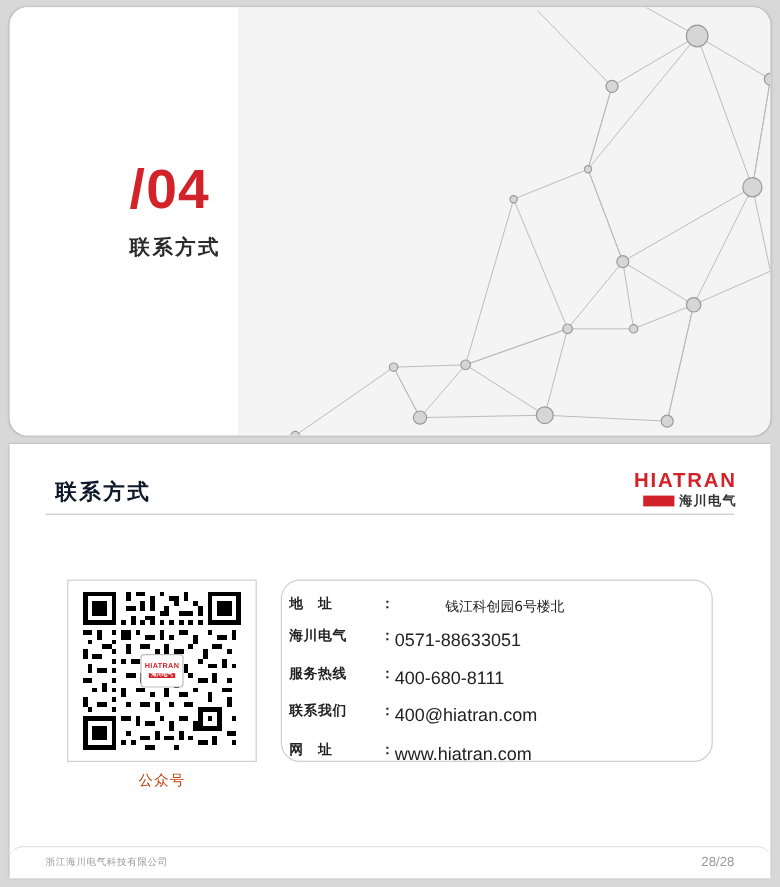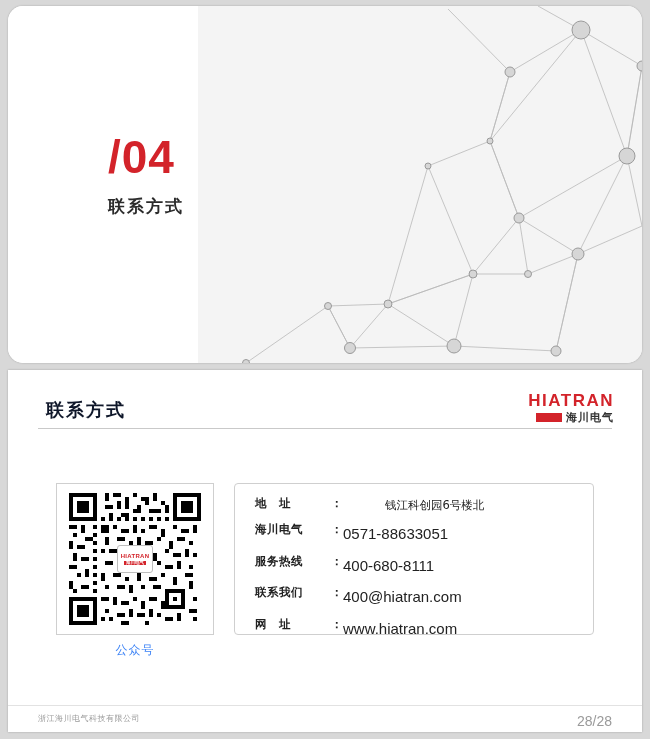--- a/index.html
+++ b/index.html
@@ -188,35 +188,35 @@
     color: #fff;
     padding: 0 2px;
   }
   .qr-caption {
     position: absolute;
     left: 48px;
     top: 272px;
     width: 158px;
     text-align: center;
     font-size: 12px;
-    color: #3b82f6;
+    color: #c2410c;
     letter-spacing: 1px;
   }
 
   
   .info-card {
     position: absolute;
     left: 226px;
     top: 113px;
     width: 360px;
     height: 152px;
     border: 1px solid #cfcfcf;
-    border-radius: 4px;
+    border-radius: 16px;
     box-sizing: border-box;
-    padding: 12px 0 0 20px;
+    padding: 12px 0 0 6px;
   }
   .info-row {
     display: flex;
     align-items: flex-start;
     margin-bottom: 7px;
   }
   .info-label {
     width: 76px;
     flex: 0 0 76px;
     font-size: 11.5px;
@@ -246,34 +246,35 @@
   }
 
   
   .footer {
     position: absolute;
     left: 0;
     bottom: 0;
     width: 100%;
     height: 26px;
     border-top: 1px solid #e2e2e2;
+    border-radius: 11px;
   }
   .footer-left {
     position: absolute;
     left: 30px;
     top: 7px;
     font-size: 8px;
     color: #9a9a9a;
     letter-spacing: 0.5px;
   }
   .footer-right {
     position: absolute;
     right: 30px;
     top: 7px;
-    font-size: 14px;
+    font-size: 11px;
     color: #9a9a9a;
     font-family: "Liberation Sans", sans-serif;
   }
 </style>
 </head>
 <body>
 
 <div class="deck">
 
   <div class="slide-one">

